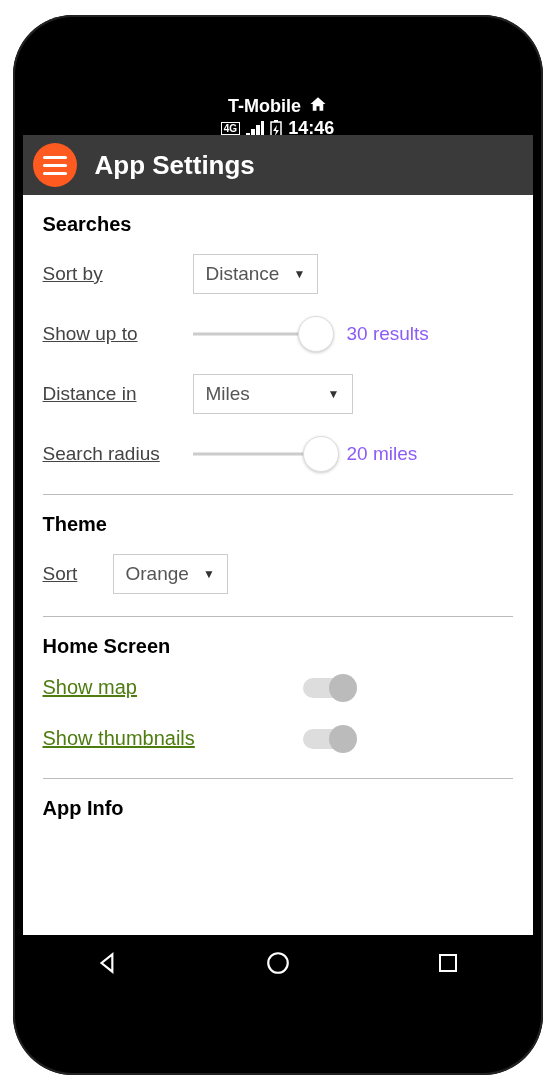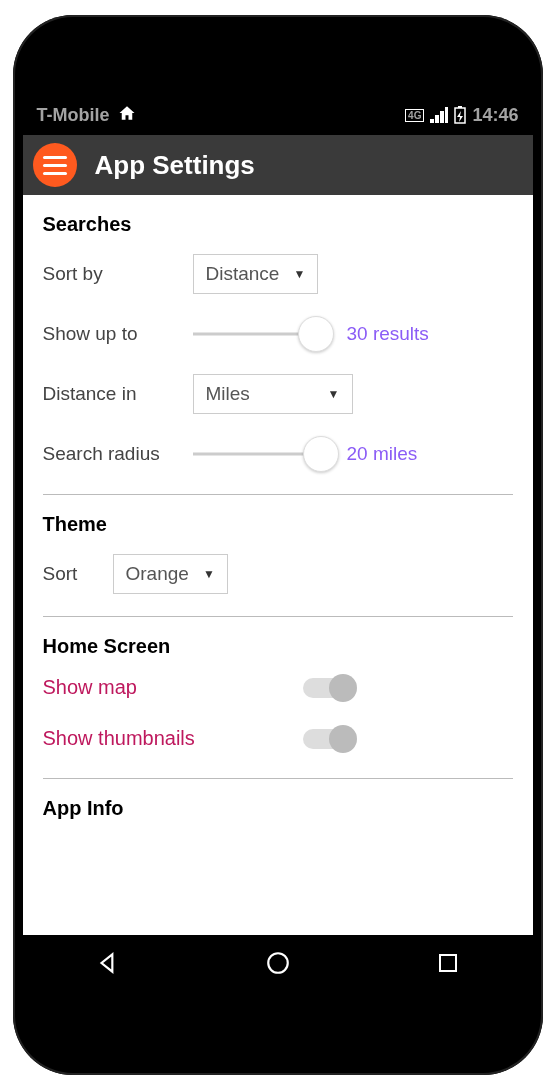--- a/index.html
+++ b/index.html
@@ -54,28 +54,29 @@
   .screen {
     margin-top: 70px;
     height: 900px;
     background: #fff;
     display: flex;
     flex-direction: column;
     overflow: hidden;
   }
   .statusbar {
     background: #000;
-    color: #a3a3a3;
+    color: #ffffff;
     height: 40px;
     display: flex;
     align-items: center;
     justify-content: space-between;
     padding: 0 14px;
     font-size: 18px;
     font-weight: 600;
+    flex-direction: column;
   }
   .status-left { display: flex; align-items: center; gap: 8px; }
   .status-right { display: flex; align-items: center; gap: 6px; }
   .home-glyph { font-size: 18px; }
   .lte { font-size: 10px; border:1px solid #fff; padding:0 2px; font-weight:700; line-height:1.1; }
   .signal svg, .battery svg { display:block; }
   .appbar {
     background: #3a3a3a;
     color: #fff;
     height: 60px;
@@ -119,21 +120,21 @@
     margin-bottom: 18px;
     color: #000;
   }
   .row {
     display: flex;
     align-items: center;
     margin-bottom: 22px;
     font-size: 19px;
     color: #444;
   }
-  .row-label { width: 150px; flex-shrink: 0; }
+  .row-label { width: 150px; flex-shrink: 0; text-decoration: underline; }
   .select {
     border: 1px solid #ccc;
     padding: 8px 12px;
     font-size: 19px;
     color: #555;
     display: flex;
     align-items: center;
     gap: 14px;
     background: #fff;
   }
@@ -174,21 +175,21 @@
     border: none;
     border-top: 1px solid #bbb;
     margin: 6px 0 18px 0;
   }
   .toggle-row {
     display: flex;
     align-items: center;
     justify-content: flex-start;
     margin-bottom: 28px;
     font-size: 20px;
-    color: #be185d;
+    color: #4d7c0f;
   }
   .toggle-row .row-label { width: 260px; }
   .toggle {
     position: relative;
     width: 50px;
     height: 20px;
     background: #ddd;
     border-radius: 12px;
   }
   .toggle-knob {

